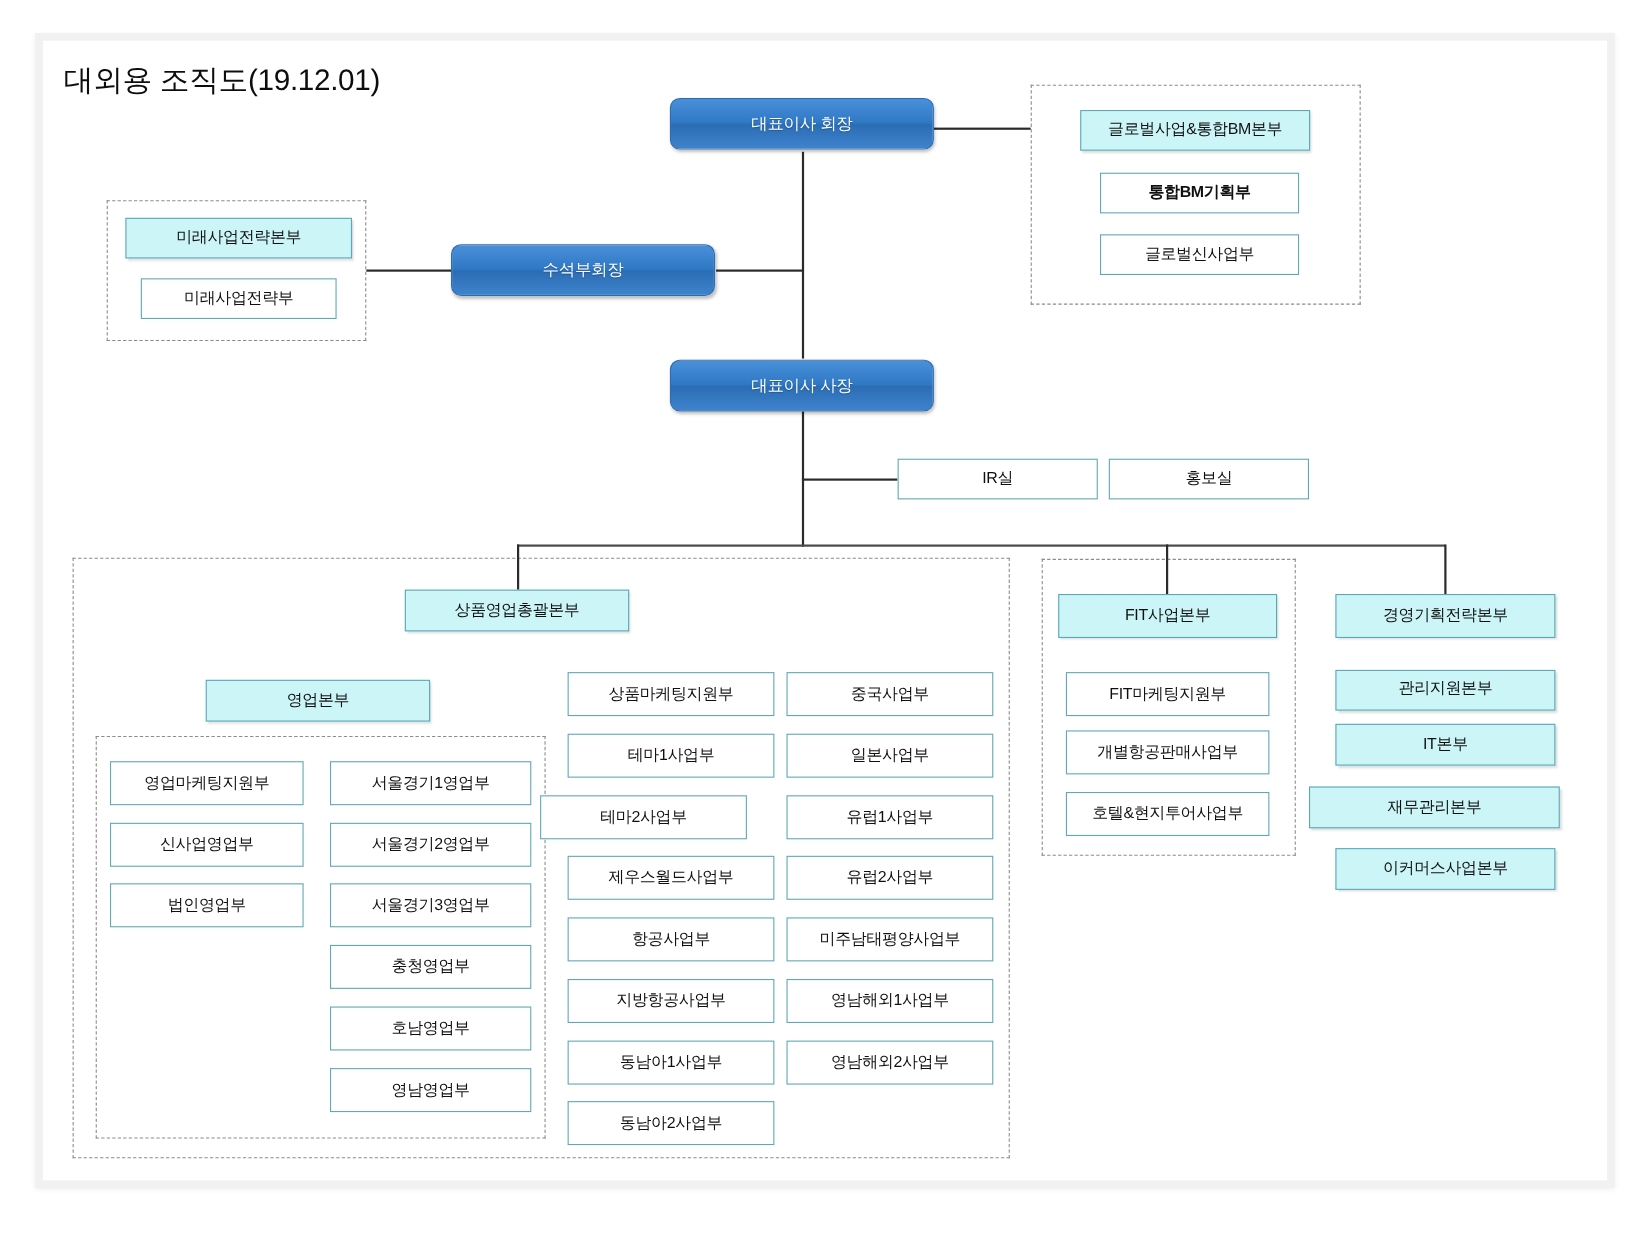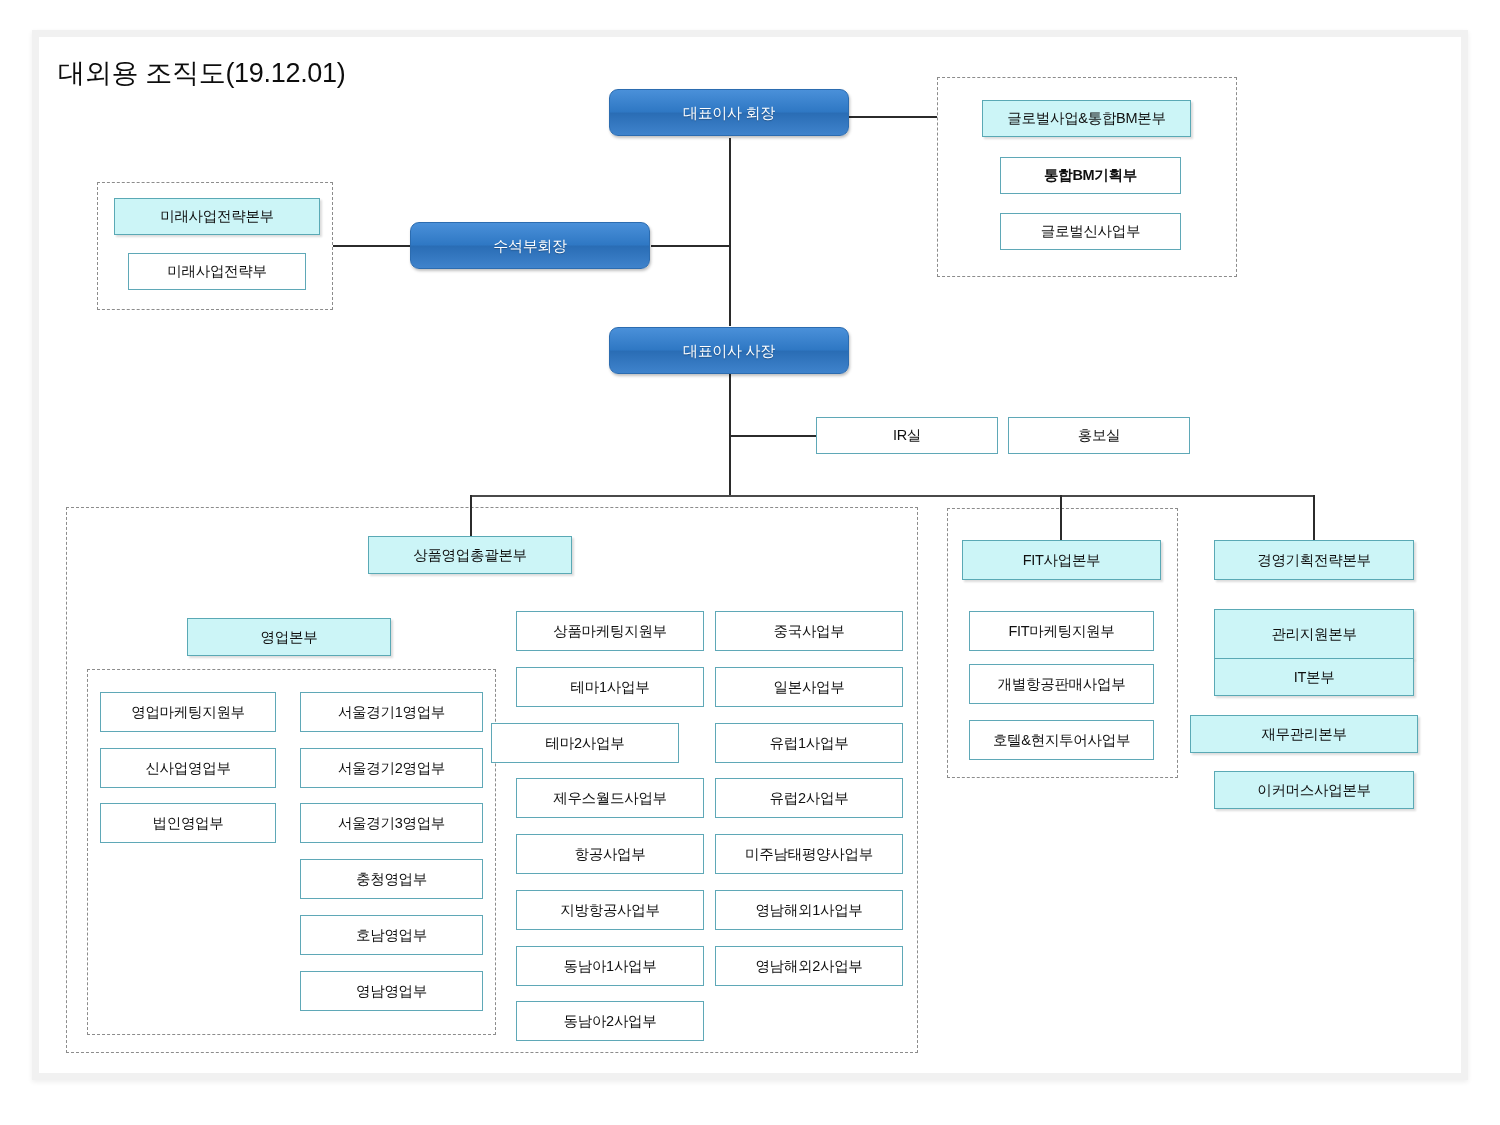--- a/index.html
+++ b/index.html
@@ -177,17 +177,17 @@
   <div class="node white" style="left:715px; top:890px; width:188px; height:40px;">영남해외1사업부</div>
   <div class="node white" style="left:715px; top:946px; width:188px; height:40px;">영남해외2사업부</div>
 
   <div class="dashed" style="left:947px; top:508px; width:231px; height:270px;"></div>
   <div class="node cyan" style="left:962px; top:540px; width:199px; height:40px;">FIT사업본부</div>
   <div class="node white" style="left:969px; top:611px; width:185px; height:40px;">FIT마케팅지원부</div>
   <div class="node white" style="left:969px; top:664px; width:185px; height:40px;">개별항공판매사업부</div>
   <div class="node white" style="left:969px; top:720px; width:185px; height:40px;">호텔&amp;현지투어사업부</div>
 
   <div class="node cyan" style="left:1214px; top:540px; width:200px; height:40px;">경영기획전략본부</div>
-  <div class="node cyan" style="left:1214px; top:609px; width:200px; height:50px;">관리지원본부</div>
+  <div class="node cyan" style="left:1214px; top:609px; width:200px; height:37px;font-family:Liberation Mono, monospace;">관리지원본부</div>
   <div class="node cyan" style="left:1214px; top:658px; width:200px; height:38px;">IT본부</div>
   <div class="node cyan" style="left:1190px; top:715px; width:228px; height:38px;">재무관리본부</div>
   <div class="node cyan" style="left:1214px; top:771px; width:200px; height:38px;">이커머스사업본부</div>
 </div>
 
 </body></html>

